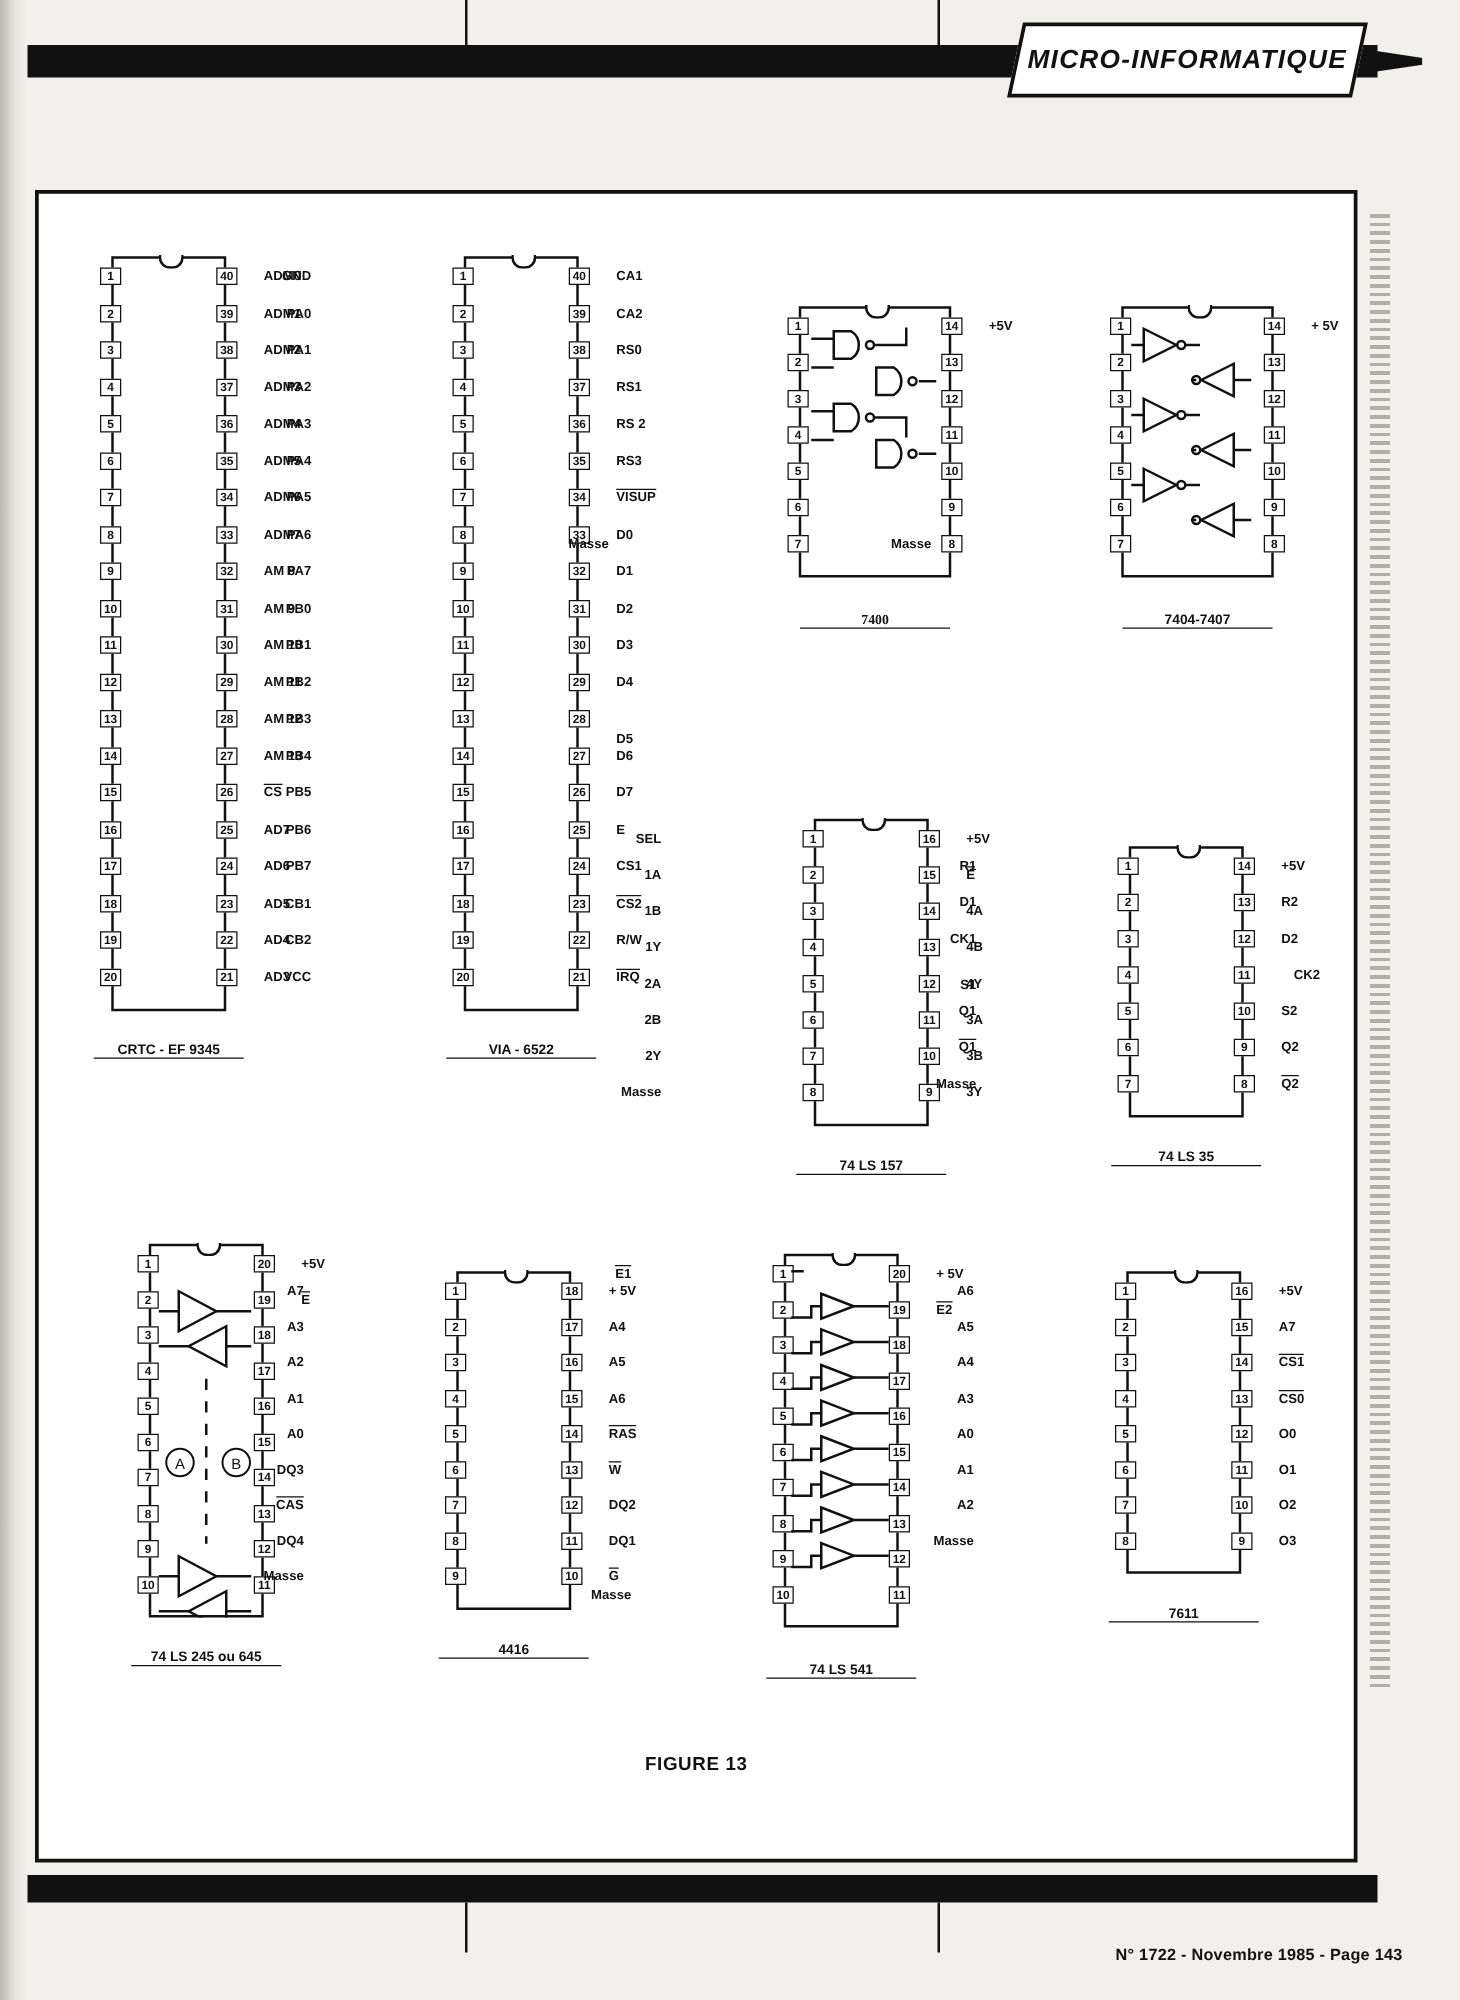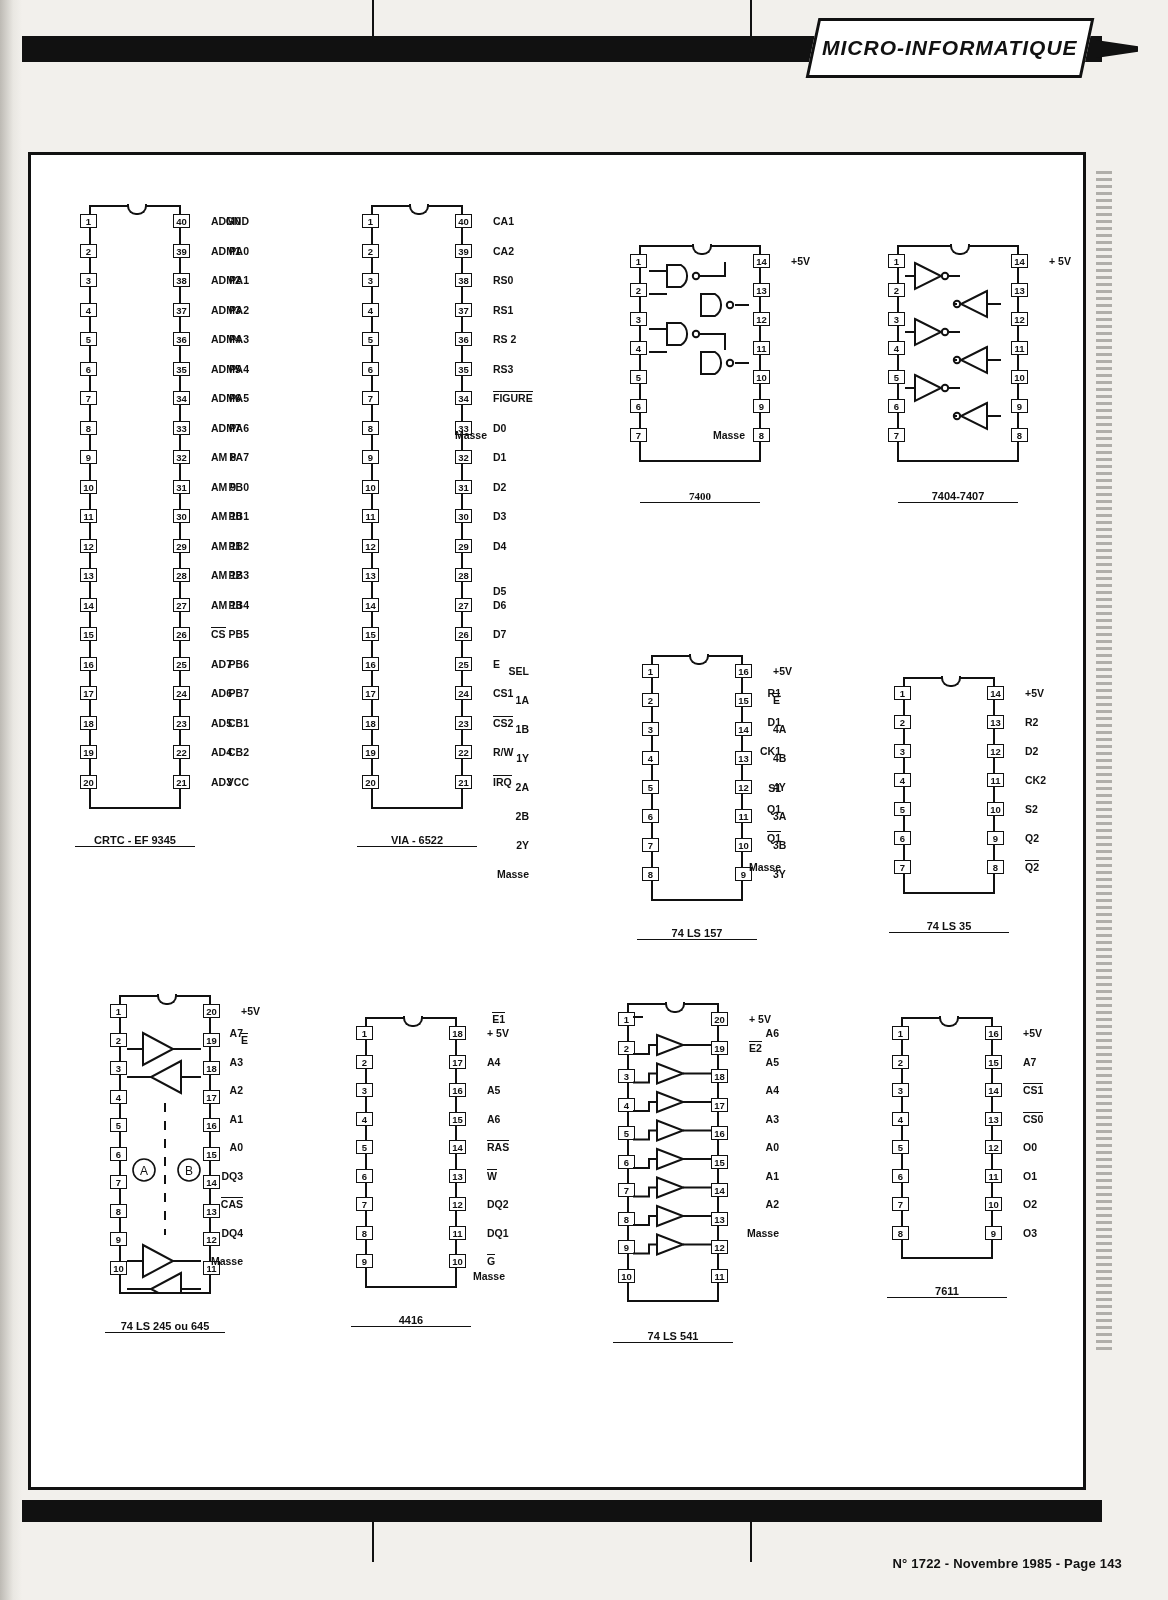--- a/index.html
+++ b/index.html
@@ -223,21 +223,21 @@
         <div class="lbl" style="left:122px;top:38.5px;">CA2</div>
         <div class="pin" style="left:84px;top:68px;">38</div>
         <div class="lbl" style="left:122px;top:68px;">RS0</div>
         <div class="pin" style="left:84px;top:97.5px;">37</div>
         <div class="lbl" style="left:122px;top:97.5px;">RS1</div>
         <div class="pin" style="left:84px;top:127px;">36</div>
         <div class="lbl" style="left:122px;top:127px;">RS 2</div>
         <div class="pin" style="left:84px;top:156.5px;">35</div>
         <div class="lbl" style="left:122px;top:156.5px;">RS3</div>
         <div class="pin" style="left:84px;top:186px;">34</div>
-        <div class="lbl" style="left:122px;top:186px;"><span class="ovl">FIGURE</span></div>
+        <div class="lbl" style="left:122px;top:186px;"><span class="ovl">VISUP</span></div>
         <div class="pin" style="left:84px;top:215.5px;">33</div>
         <div class="lbl" style="left:122px;top:215.5px;">D0</div>
         <div class="pin" style="left:84px;top:245px;">32</div>
         <div class="lbl" style="left:122px;top:245px;">D1</div>
         <div class="pin" style="left:84px;top:274.5px;">31</div>
         <div class="lbl" style="left:122px;top:274.5px;">D2</div>
         <div class="pin" style="left:84px;top:304px;">30</div>
         <div class="lbl" style="left:122px;top:304px;">D3</div>
         <div class="pin" style="left:84px;top:333.5px;">29</div>
         <div class="lbl" style="left:122px;top:333.5px;">D4</div>
@@ -389,21 +389,21 @@
         <div class="lbl r" style="right:122px;top:154px;"><span class="ovl">Q1</span></div>
         <div class="pin" style="left:-9px;top:183px;">7</div>
         <div class="lbl r" style="right:122px;top:183px;">Masse</div>
         <div class="pin" style="left:84px;top:9px;">14</div>
         <div class="lbl" style="left:122px;top:9px;">+5V</div>
         <div class="pin" style="left:84px;top:38px;">13</div>
         <div class="lbl" style="left:122px;top:38px;">R2</div>
         <div class="pin" style="left:84px;top:67px;">12</div>
         <div class="lbl" style="left:122px;top:67px;">D2</div>
         <div class="pin" style="left:84px;top:96px;">11</div>
-        <div class="lbl" style="left:122px;top:96px;">CK2</div>
+        <div class="lbl" style="left:132px;top:96px;">CK2</div>
         <div class="pin" style="left:84px;top:125px;">10</div>
         <div class="lbl" style="left:122px;top:125px;">S2</div>
         <div class="pin" style="left:84px;top:154px;">9</div>
         <div class="lbl" style="left:122px;top:154px;">Q2</div>
         <div class="pin" style="left:84px;top:183px;">8</div>
         <div class="lbl" style="left:122px;top:183px;"><span class="ovl">Q2</span></div>
         <div class="name" style="left:-14px;top:243px;width:120px;">74 LS 35</div>
       </div>
       <div class="chip" style="left: 88px; top: 840px;">
         <div class="chip-body" style="left:0;top:0;width:92px;height:299px;"></div>
@@ -567,14 +567,15 @@
         <div class="lbl" style="left:122px;top:151.5px;">O1</div>
         <div class="pin" style="left:84px;top:180px;">10</div>
         <div class="lbl" style="left:122px;top:180px;">O2</div>
         <div class="pin" style="left:84px;top:208.5px;">9</div>
         <div class="lbl" style="left:122px;top:208.5px;">O3</div>
         <div class="name" style="left:-14px;top:268px;width:120px;">7611</div>
       </div>
     </div>
 
   <div class="caption" style="top:1248px;">
+    <div class="t1">FIGURE 13</div>
   </div>
 </div>
 
 </body></html>

